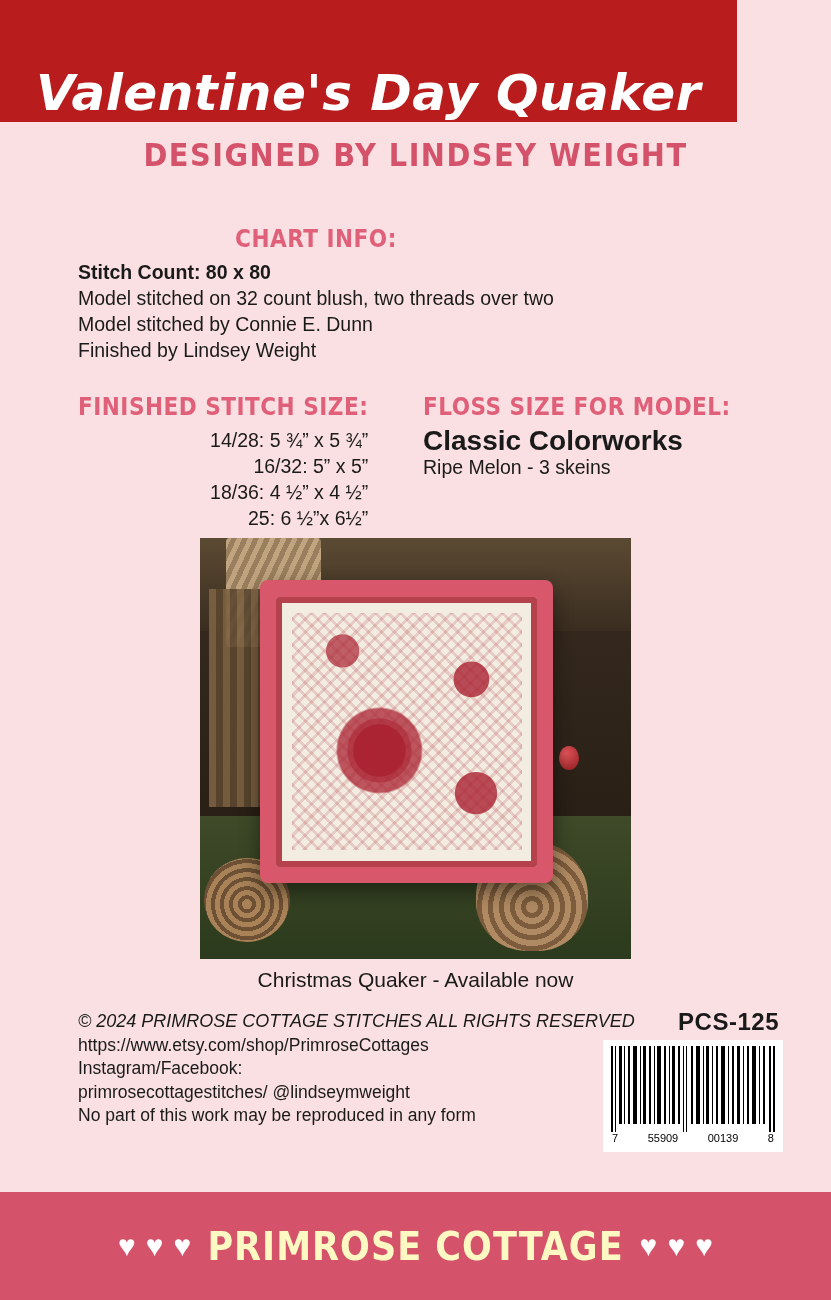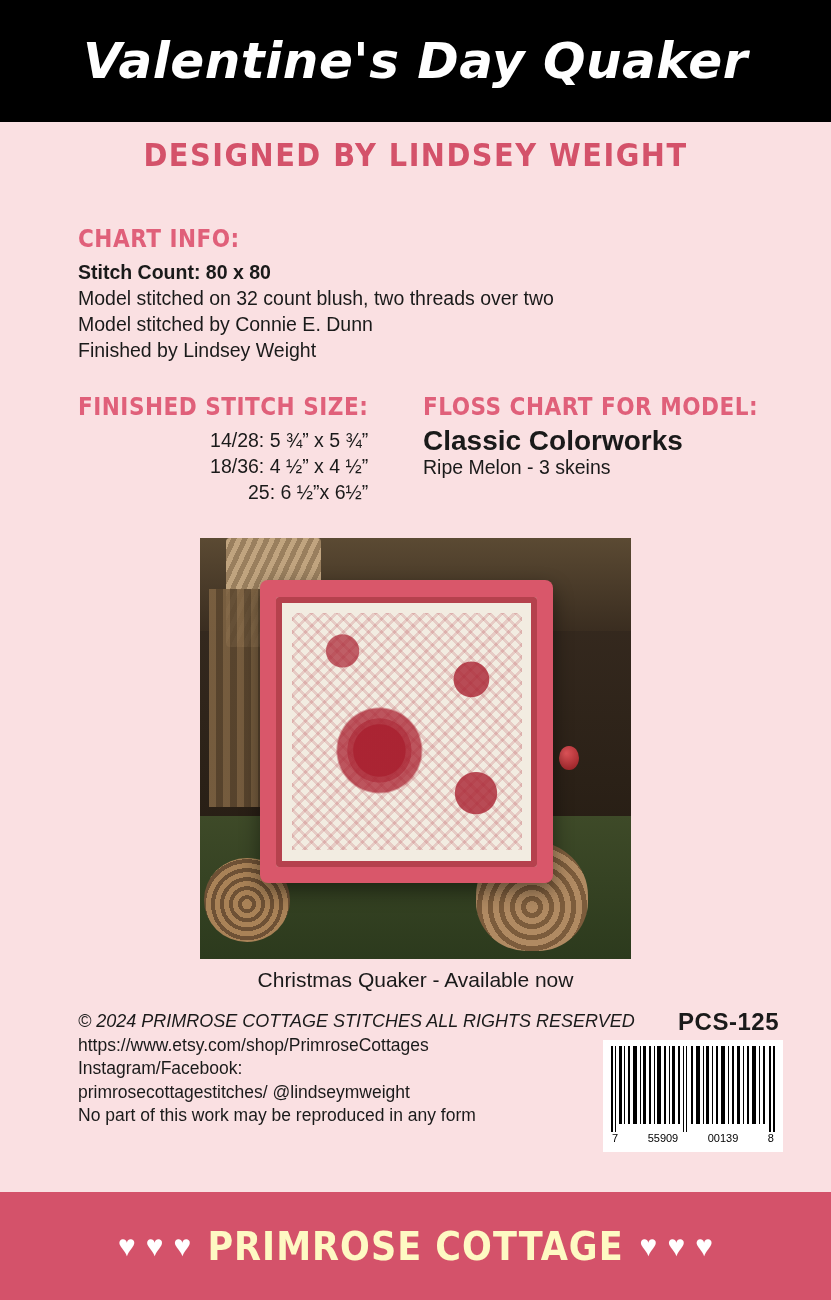--- a/index.html
+++ b/index.html
@@ -10,23 +10,23 @@
     overflow: hidden;
   }
   .page {
     position: relative;
     width: 831px; height: 1300px;
     background: #fae0e2;
   }
   
   .header-band {
     position: absolute; top: 0; left: 0;
-    width: 831px; height: 122px;
-    background: #000000;
-    display: flex; align-items: center; justify-content: center;
+    width: 737px; height: 122px;
+    background: #b91c1c;
+    display: flex; align-items: flex-end; justify-content: center;
   }
   .header-title {
     color: #ffffff;
     font-size: 50px;
     font-style: italic;
     font-weight: bold;
     font-family: "DejaVu Sans", sans-serif;
     letter-spacing: 0.5px;
   }
   .subtitle {
@@ -39,20 +39,21 @@
     letter-spacing: 1.5px;
   }
 
   
   .section-head {
     color: #e0607a;
     font-size: 24px;
     font-weight: bold;
     font-family: "DejaVu Sans Condensed", "DejaVu Sans", sans-serif;
     letter-spacing: 0.5px;
+    text-align: center;
   }
   .chart-info {
     position: absolute; top: 225px; left: 78px;
   }
   .info-lines {
     margin-top: 6px;
     color: #1a1a1a;
     font-size: 19.5px;
     line-height: 26px;
   }
@@ -243,27 +244,28 @@
       <div>Model stitched on 32 count blush, two threads over two</div>
       <div>Model stitched by Connie E. Dunn</div>
       <div>Finished by Lindsey Weight</div>
     </div>
   </div>
 
   <div class="stitch-size">
     <div class="section-head">FINISHED STITCH SIZE:</div>
     <div class="size-lines">
       <div>14/28:  5 ¾” x 5 ¾”</div>
+      <div>16/32: 5” x 5”</div>
       <div>18/36: 4 ½” x 4 ½”</div>
       <div>25: 6 ½”x 6½”</div>
     </div>
   </div>
 
   <div class="floss">
-    <div class="section-head">FLOSS CHART FOR MODEL:</div>
+    <div class="section-head">FLOSS SIZE FOR MODEL:</div>
     <div class="floss-lines">
       <div class="bold">Classic Colorworks</div>
       <div>Ripe Melon - 3 skeins</div>
     </div>
   </div>
 
   <div class="photo">
     <div class="bg-wood"></div>
     <div class="bg-top"></div>
     <div class="bg-green"></div>

